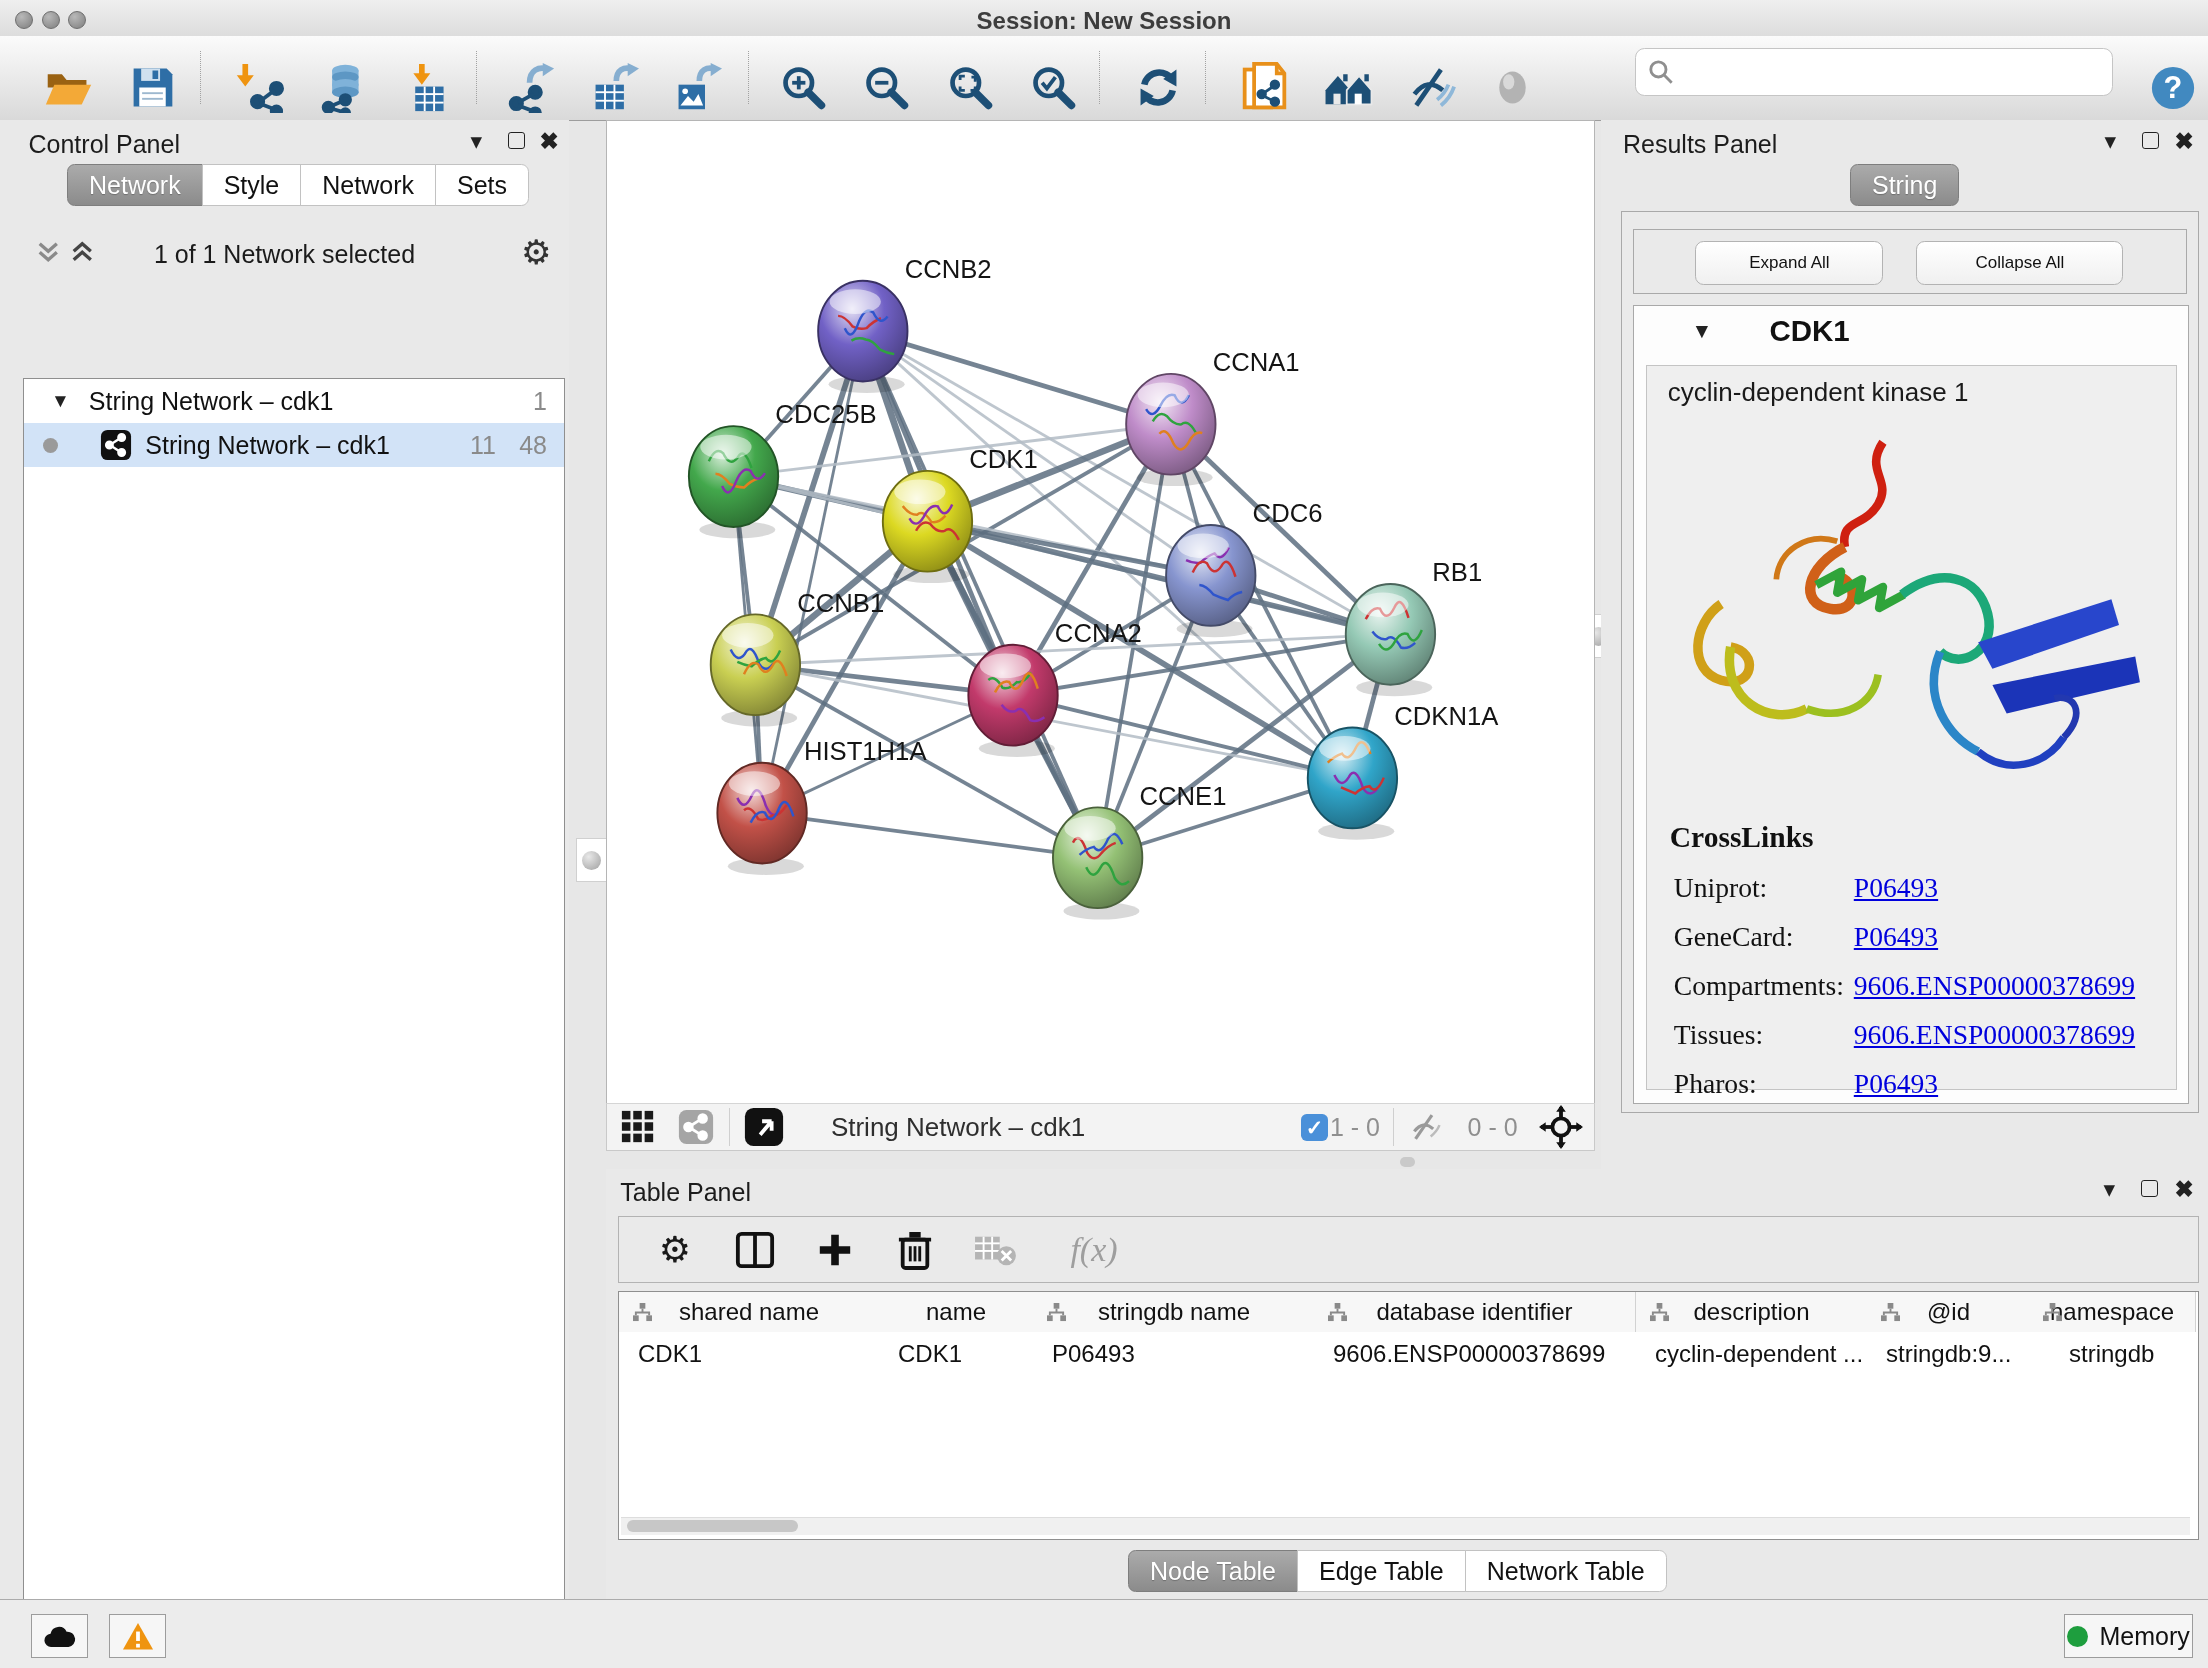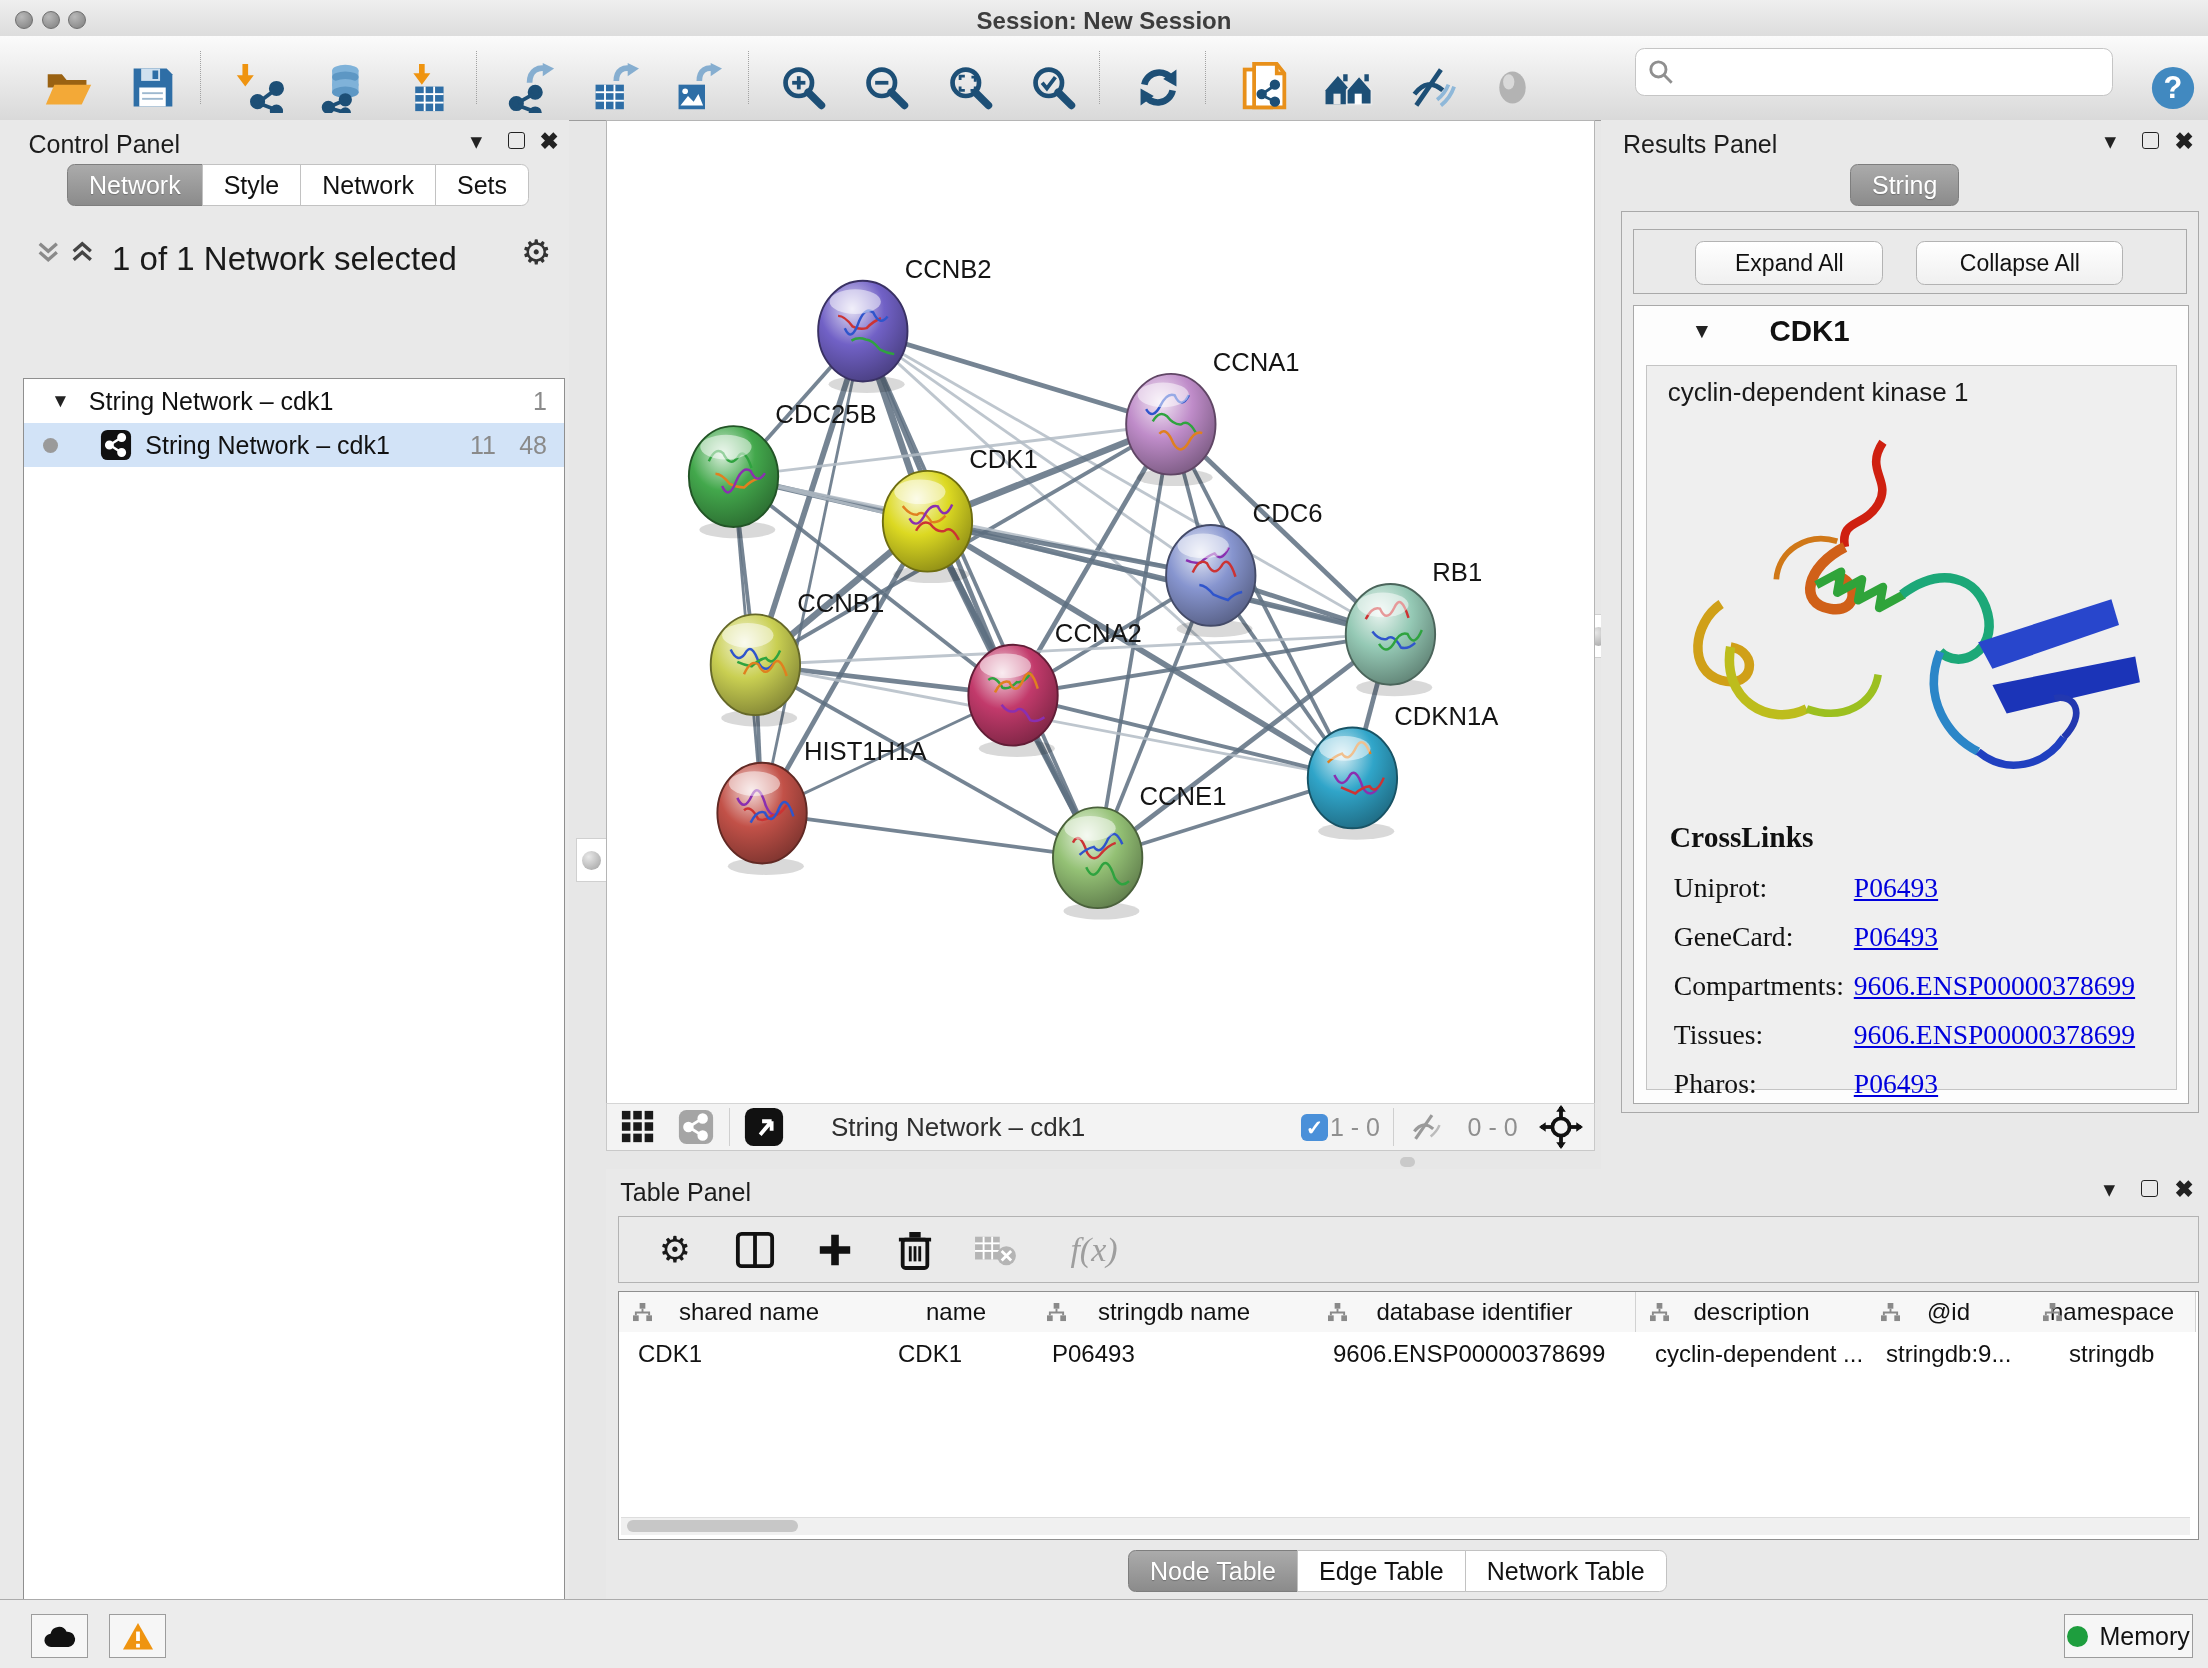--- a/index.html
+++ b/index.html
@@ -31,21 +31,21 @@
   .tree-row.selected{background:#d2e3f7;}
   .badge{color:#8a8a8a;}
   
   #canvas{left:606px;top:120px;width:987px;height:983px;background:#fff;border:1px solid #b5b5b5;}
   #canvas-bar{left:606px;top:1103px;width:987px;height:46px;background:#f3f3f3;border:1px solid #c9c9c9;border-top:1px solid #d5d5d5;display:flex;align-items:center;}
   .cbar-div{width:0;height:38px;border-left:1px solid #cfcfcf;margin:0 13.3px;}
   .cbar-txt{font-size:25px;color:#8f8f8f;}
   
   #results-outer{left:1621px;top:211px;width:576px;height:900px;background:#eaeaea;border:1px solid #a9a9a9;}
   #results-btnbox{left:1632px;top:228px;width:554px;height:65px;background:#eaeaea;border:1px solid #a9a9a9;}
-  .rbtn{position:absolute;top:11.4px;height:42px;line-height:42px;background:linear-gradient(#ffffff,#f0f0f0);border:1px solid #b3b3b3;border-radius:8.6px;font-size:23px;color:#111;text-align:center;}
+  .rbtn{position:absolute;top:11.4px;height:42px;line-height:42px;background:linear-gradient(#ffffff,#f0f0f0);border:1px solid #b3b3b3;border-radius:8.6px;font-size:17px;color:#111;text-align:center;}
   #cdk-panel{left:1632px;top:304px;width:554px;height:797px;background:#fdfdfd;border:1px solid #a9a9a9;}
   #cdk-inner{position:absolute;left:11.4px;top:59px;width:529px;height:723px;background:#efefef;border:1px solid #c4c4c4;}
   .xl-row{position:relative;height:49px;font-family:"Liberation Serif",serif;font-size:27.6px;color:#111;}
   .xl-label{position:absolute;left:27px;top:9.5px;}
   .xl-value{position:absolute;left:207px;top:9.5px;color:#0000dd;text-decoration:underline;cursor:pointer;}
   
   #tp-toolbar{left:618px;top:1216px;width:1579px;height:65px;background:#eaeaea;border:1px solid #b3b3b3;display:flex;align-items:center;}
   .tp-ico{margin-left:32px;display:flex;align-items:center;justify-content:center;width:48px;height:48px;}
   #tp-table{left:618px;top:1291px;width:1579px;height:247px;background:#fff;border:1.9px solid #8f8f8f;overflow:hidden;}
   .th-cell{position:absolute;top:0;height:40px;border-right:1px solid #d2d2d2;background:#f7f7f7;display:flex;align-items:center;justify-content:center;font-size:24px;color:#111;overflow:hidden;}
@@ -266,21 +266,21 @@
     <span class="winctl" style="left:502px;top:7.6px"><span class="float-box"></span></span>
     <span class="winctl" style="left:535px;top:7.6px;font-weight:bold">✖</span>
     <div class="abs" id="ctrl-tabs" style="left:67px;top:44px"><span class="tab active">Network</span><span class="tab">Style</span><span class="tab">Network</span><span class="tab">Sets</span></div>
 
     <svg class="abs" style="left:34px;top:118px" width="28.5" height="28.5" viewBox="0 0 30 30">
       <path d="M6 6 l9 8 9 -8 M6 15 l9 8 9 -8" stroke="#8a8a8a" stroke-width="3.5" fill="none"></path>
     </svg>
     <svg class="abs" style="left:68px;top:118px" width="28.5" height="28.5" viewBox="0 0 30 30">
       <path d="M6 14 l9 -8 9 8 M6 23 l9 -8 9 8" stroke="#444" stroke-width="3.5" fill="none"></path>
     </svg>
-    <span class="abs" style="left:0;top:120px;width:569px;text-align:center;font-size:33px;color:#1a1a1a">1 of 1 Network selected</span>
+    <span class="abs" style="left:0;top:120px;width:569px;text-align:center;font-size:25px;color:#1a1a1a">1 of 1 Network selected</span>
     <span class="abs" style="left:521px;top:112px;font-size:34px;color:#333">⚙</span>
 
     <div class="abs" id="ctrl-tree">
       <div class="tree-row">
         <span style="margin-left:27px;font-size:19px;color:#222">▼</span>
         <span style="margin-left:19px">String Network – cdk1</span>
         <span class="badge" style="position:absolute;right:17px">1</span>
       </div>
       <div class="tree-row selected">
         <span style="margin-left:19px;width:15px;height:15px;border-radius:50%;background:#9a9a9a;display:inline-block"></span>

